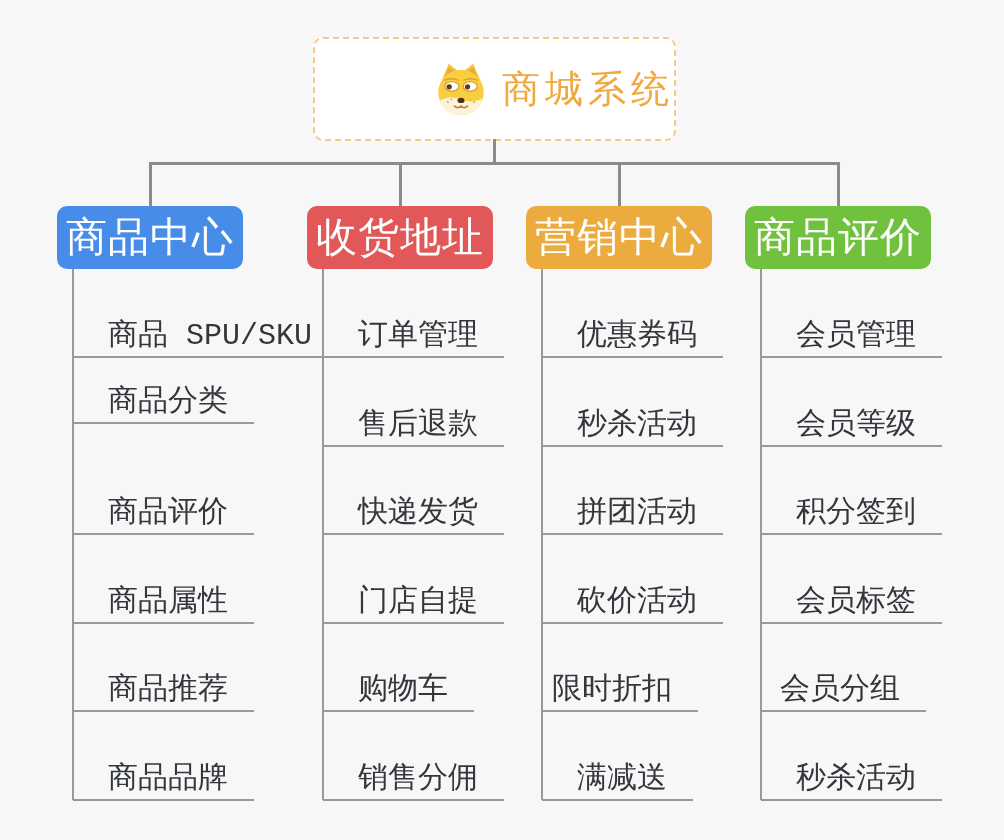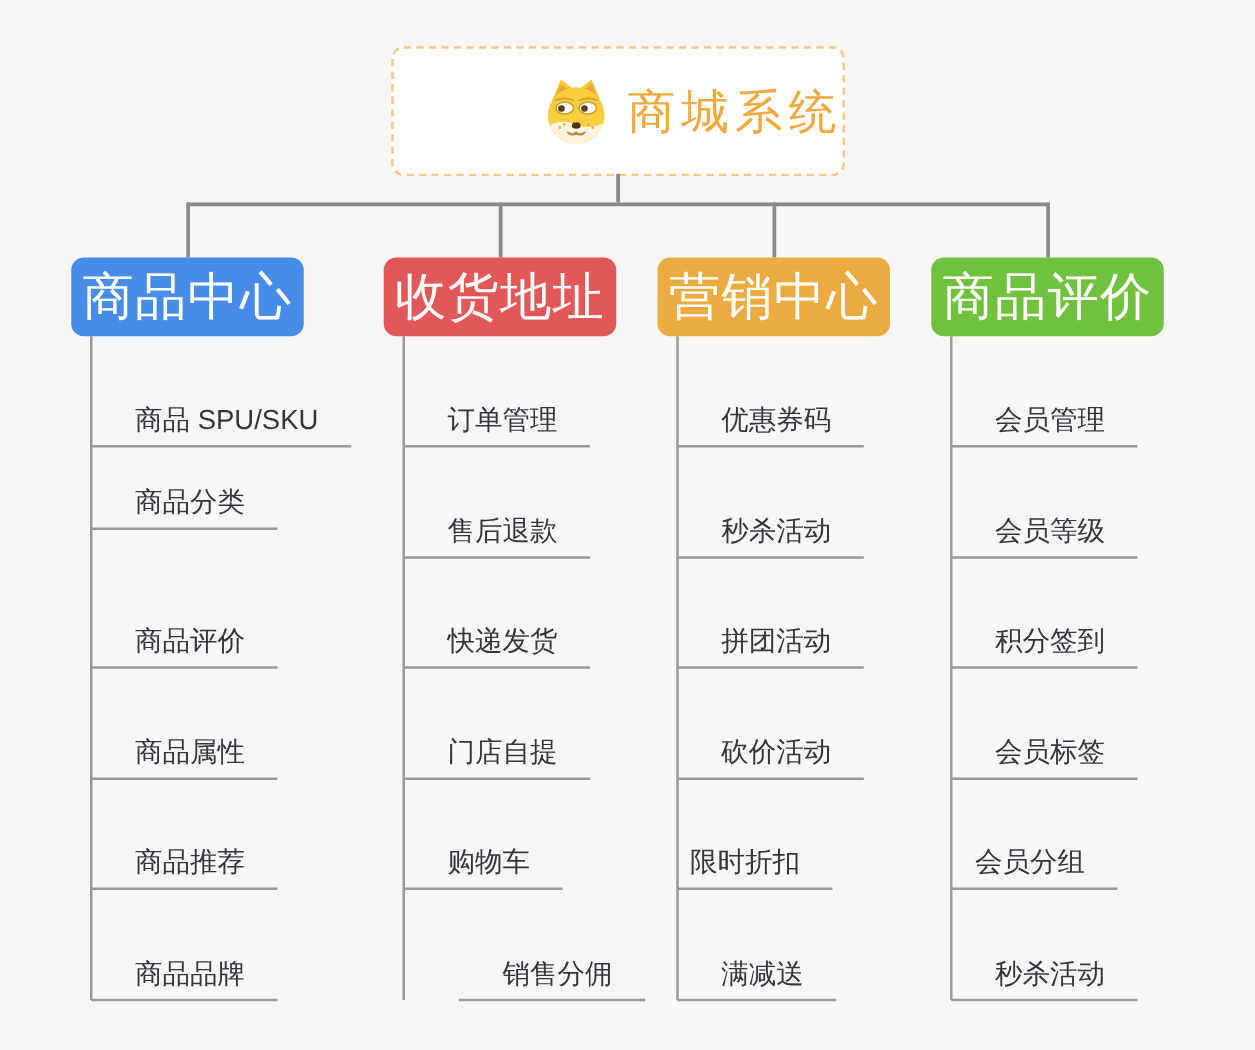--- a/index.html
+++ b/index.html
@@ -34,27 +34,28 @@
     position:absolute;width:186px;height:63px;
     border-radius:10px;
     display:flex;align-items:center;justify-content:center;
     color:#FFFFFF;font-size:41px;letter-spacing:1px;
     white-space:nowrap;
     cursor:default;
   }
   .col-line{position:absolute;width:2px;}
   .leaf{
     position:absolute;
-    font-size:22px;
+    font-size:30px;
     line-height:28px;
     color:#33373C;
     padding:0 26px 6px 35px;
     border-bottom:2px solid #999999;
     white-space:nowrap;
     cursor:default;
+    font-family:Liberation Mono, monospace;
   }
 </style>
 </head>
 <body>
 
 <div id="canvas" style="background: rgb(247, 247, 247);">
 
   <div id="root-node" style="border-color: rgb(244, 201, 140); background: rgb(255, 255, 255);">
     <span class="doge">
       <svg width="56" height="56" viewBox="0 0 64 64">
@@ -102,21 +103,21 @@
       <div class="conn" style="left: 398.5px; top: 162px; width: 3px; height: 44px; background: rgb(139, 139, 139);"></div>
       <div class="branch-box" style="left: 307px; top: 206px; background: rgb(226, 87, 87);">
         <span>收货地址</span>
       </div>
       <div class="col-line" style="left: 322px; top: 269px; height: 531px; background: rgb(153, 153, 153);"></div>
       <div class="leaf" style="left: 323px; top: 322px; border-bottom-color: rgb(153, 153, 153);">订单管理</div>
       <div class="leaf" style="left: 323px; top: 410.5px; border-bottom-color: rgb(153, 153, 153);">售后退款</div>
       <div class="leaf" style="left: 323px; top: 499px; border-bottom-color: rgb(153, 153, 153);">快递发货</div>
       <div class="leaf" style="left: 323px; top: 587.5px; border-bottom-color: rgb(153, 153, 153);">门店自提</div>
       <div class="leaf" style="left: 323px; top: 676px; border-bottom-color: rgb(153, 153, 153);">购物车</div>
-      <div class="leaf" style="left: 323px; top: 764.5px; border-bottom-color: rgb(153, 153, 153); margin-left: 44px;">销售分佣</div>
+      <div class="leaf" style="left: 323px; top: 764.5px; border-bottom-color: rgb(153, 153, 153);">销售分佣</div>
       <div class="conn" style="left: 617.5px; top: 162px; width: 3px; height: 44px; background: rgb(139, 139, 139);"></div>
       <div class="branch-box" style="left: 526px; top: 206px; background: rgb(235, 171, 63);">
         <span>营销中心</span>
       </div>
       <div class="col-line" style="left: 541px; top: 269px; height: 531px; background: rgb(153, 153, 153);"></div>
       <div class="leaf" style="left: 542px; top: 322px; border-bottom-color: rgb(153, 153, 153);">优惠券码</div>
       <div class="leaf" style="left: 542px; top: 410.5px; border-bottom-color: rgb(153, 153, 153);">秒杀活动</div>
       <div class="leaf" style="left: 542px; top: 499px; border-bottom-color: rgb(153, 153, 153);">拼团活动</div>
       <div class="leaf" style="left: 542px; top: 587.5px; border-bottom-color: rgb(153, 153, 153);">砍价活动</div>
       <div class="leaf" style="left: 542px; top: 676px; border-bottom-color: rgb(153, 153, 153); padding-left: 10px;">限时折扣</div>

